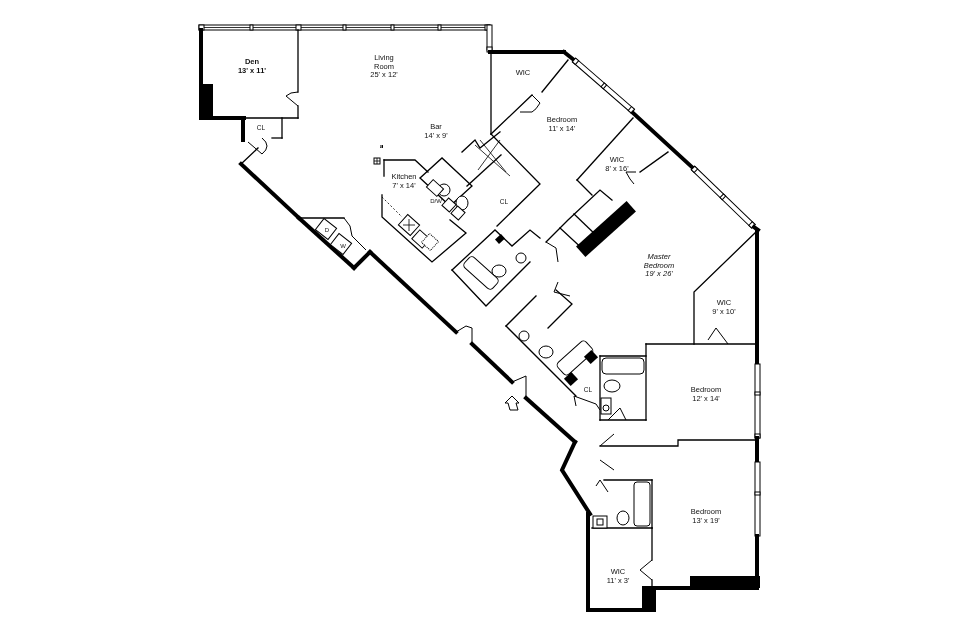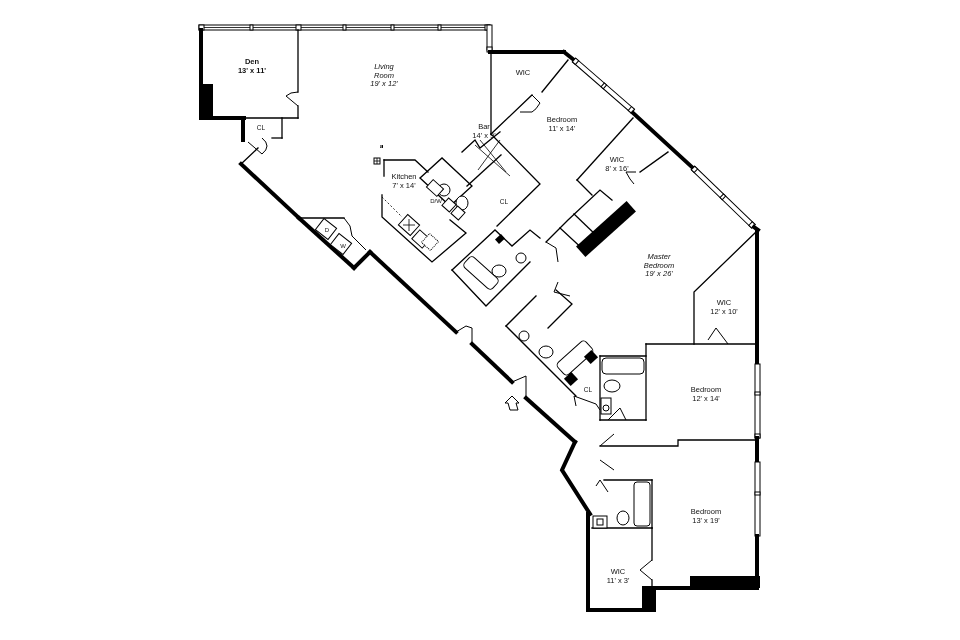--- a/index.html
+++ b/index.html
@@ -206,26 +206,26 @@
     <line class="wall thin" x1="652" y1="580" x2="652" y2="588"></line>
   </g>
 
   <rect x="380" y="145" width="3" height="3" fill="#000"></rect>
 </svg>
 
 <div class="lbl" style="left:252px;top:58px;font-weight:bold;">
   <span>Den</span>
   <span>13' x 11'</span>
 </div>
-<div class="lbl" style="left:384px;top:63px;font-style:italic;">
+<div class="lbl" style="left:384px;top:54px;">
   <span>Living</span>
   <span>Room</span>
-  <span>19' x 12'</span>
-</div>
-<div class="lbl" style="left:436px;top:123px;margin-left:48px;">
+  <span>25' x 12'</span>
+</div>
+<div class="lbl" style="left:436px;top:123px;">
   <span>Bar</span>
   <span>14' x 9'</span>
 </div>
 <div class="lbl" style="left:404px;top:173px;">
   <span>Kitchen</span>
   <span>7' x 14'</span>
 </div>
 <div class="lbl" style="left:523px;top:69px;">
   <span>WIC</span>
 </div>
@@ -237,21 +237,21 @@
   <span>WIC</span>
   <span>8' x 16'</span>
 </div>
 <div class="lbl" style="left:659px;top:253px;font-style:italic;">
   <span>Master</span>
   <span>Bedroom</span>
   <span>19' x 26'</span>
 </div>
 <div class="lbl" style="left:724px;top:299px;">
   <span>WIC</span>
-  <span>12' x 10'</span>
+  <span>9' x 10'</span>
 </div>
 <div class="lbl" style="left:706px;top:386px;">
   <span>Bedroom</span>
   <span>12' x 14'</span>
 </div>
 <div class="lbl" style="left:706px;top:508px;">
   <span>Bedroom</span>
   <span>13' x 19'</span>
 </div>
 <div class="lbl" style="left:618px;top:568px;">

